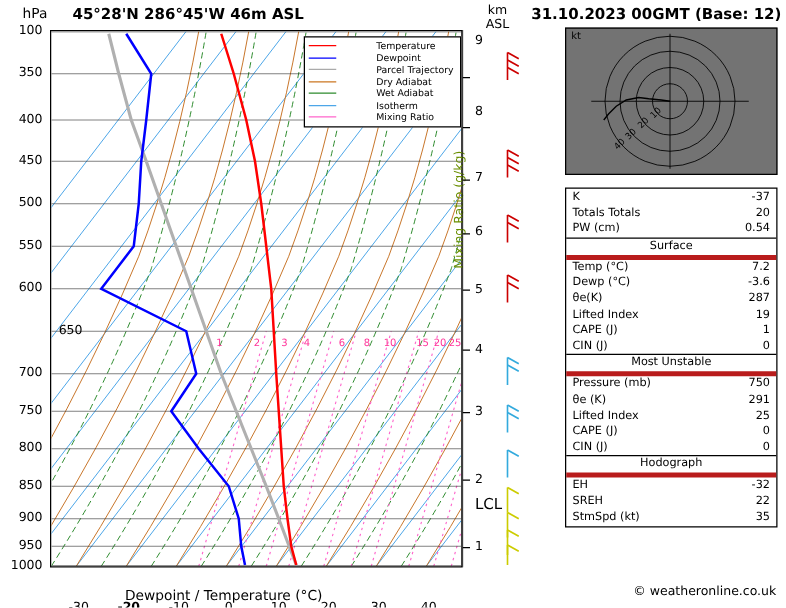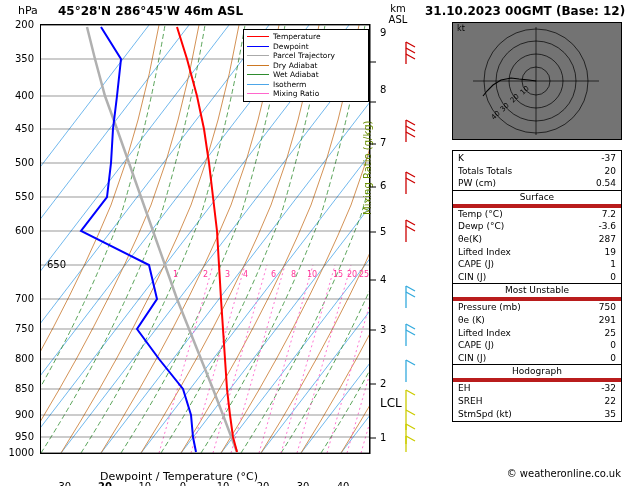--- a/index.html
+++ b/index.html
@@ -20,21 +20,21 @@
   
   #kmaxis{left:370px;top:24px;width:24px;height:430px;}
   .kmlab{position:absolute;font-size:10px;color:#000;left:6px;}
   #lcl-lab{position:absolute;left:380px;font-size:12px;color:#000;}
   
   #barbs{left:396px;top:24px;width:40px;height:430px;}
   
   #mixlab{left:362px;top:215px;font-size:10px;color:#6a8f00;transform:rotate(-90deg);transform-origin:left top;white-space:nowrap;}
   
   #legend{left:243px;top:29px;width:118px;background:#fff;border:1px solid #000;padding:2px 3px;font-size:7.5px;line-height:9.5px;color:#000;}
-  #legend .row{display:flex;align-items:center;height:9.5px;}
+  #legend .row{display:flex;align-items:center;height:9.5px;gap:28px;}
   #legend .sw{width:22px;height:0;border-top:1.5px solid #000;margin-right:4px;}
   
   #hodo{left:452px;top:22px;width:168px;height:116px;border:1px solid #000;background:#737373;}
   #hodo-kt{position:absolute;left:4px;top:1px;font-size:8px;color:#000;}
   
   #tbl{left:452px;top:150px;width:168px;border:1px solid #000;background:#fff;font-size:9px;color:#000;}
   #tbl .r{display:flex;justify-content:space-between;padding:0 5px;height:12.6px;line-height:12.6px;}
   #tbl .sec{text-align:center;font-size:9px;height:13px;line-height:13px;border-top:1px solid #000;border-bottom:4px solid #b91c1c;}
   #tbl .sp{height:1px;}
   
@@ -148,21 +148,21 @@
 
       <polyline fill="none" stroke="#b0b0b0" stroke-width="2.5" points="196,427 182,390 172,364 160,334 148,304 136,274 124,240 112,206 100,172 88,138 76,104 64,71 54,34 46,2"></polyline>
 
       <polyline fill="none" stroke="#ff0000" stroke-width="2" points="196,427 192,412 189,390 186,364 184,334 182,304 180,274 178,240 176,206 172,172 168,138 163,104 156,71 146,34 136,2"></polyline>
 
       <polyline fill="none" stroke="#0000ff" stroke-width="2" points="155,427 152,412 150,390 142,364 118,334 96,304 116,274 108,240 40,206 66,172 70,138 72,104 76,71 80,34 60,2"></polyline>
     </g>
   </svg>
 </div>
 
-<div class="abs ylab" style="top:19px;">200</div>
+<div class="abs ylab" style="top:19px;">100</div>
 <div class="abs ylab" style="top:53px;">350</div>
 <div class="abs ylab" style="top:90px;">400</div>
 <div class="abs ylab" style="top:123px;">450</div>
 <div class="abs ylab" style="top:157px;">500</div>
 <div class="abs ylab" style="top:191px;">550</div>
 <div class="abs ylab" style="top:225px;">600</div>
 <div class="abs ylab" style="top:259px;margin-left:32px;">650</div>
 <div class="abs ylab" style="top:293px;">700</div>
 <div class="abs ylab" style="top:323px;">750</div>
 <div class="abs ylab" style="top:353px;">800</div>

